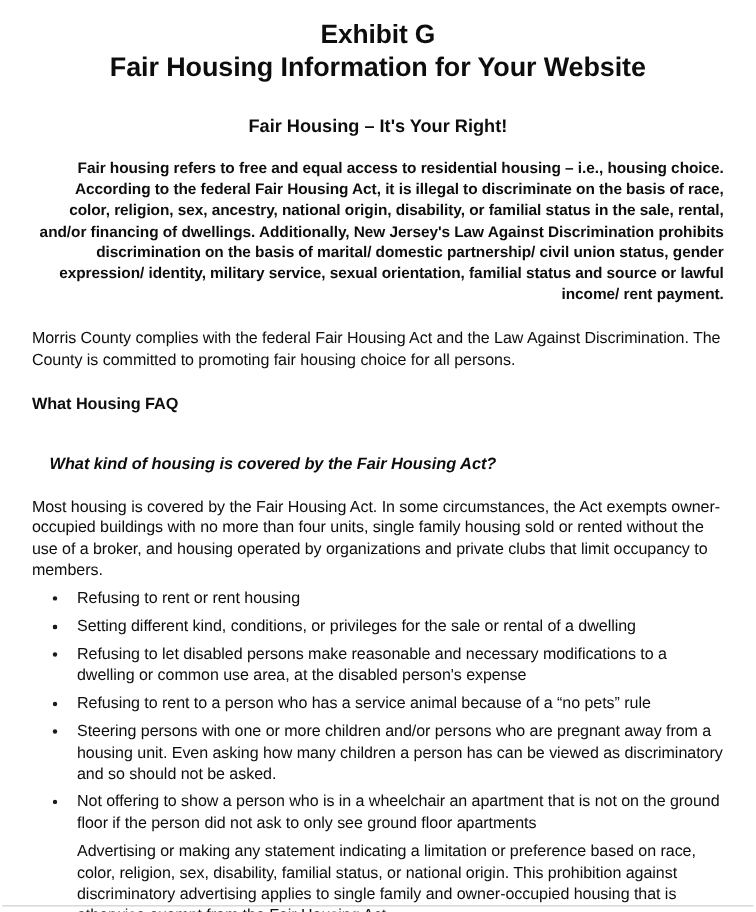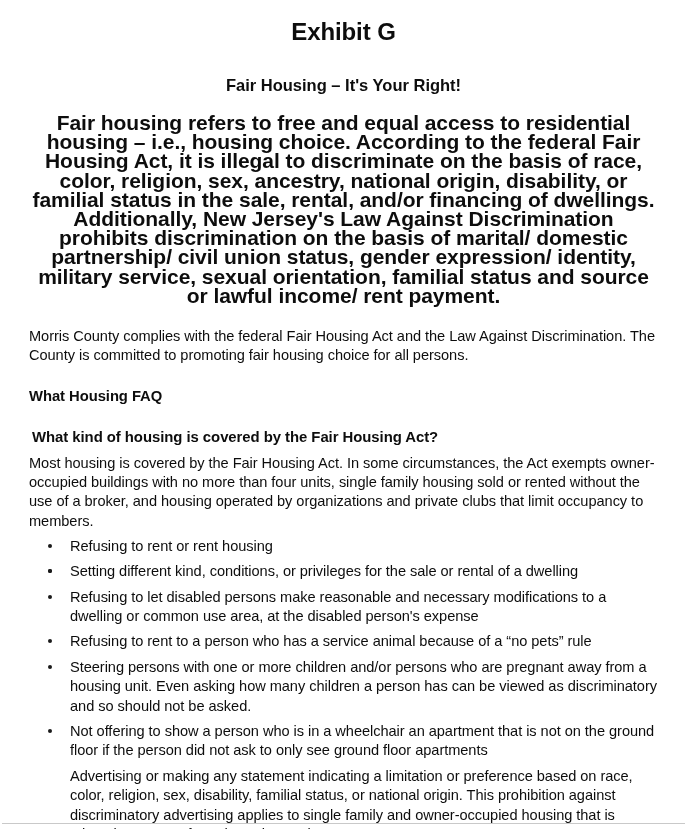--- a/index.html
+++ b/index.html
@@ -51,25 +51,25 @@
     font-weight: bold;
     font-size: 16.5px;
     line-height: 20px;
     margin: 0;
     padding-top: 28px;
   }
 
   
   .intro-para {
     font-weight: bold;
-    font-size: 21px;
+    font-size: 14px;
     line-height: 19.2px;
     margin: 0;
     padding-top: 18px;
-    text-align: center;
+    text-align: right;
     letter-spacing: -0.05px;
   }
   .plain-para {
     font-size: 14.6px;
     line-height: 19.3px;
     margin: 0;
     padding-top: 22px;
     letter-spacing: -0.05px;
   }
   .section-heading {
@@ -77,23 +77,24 @@
     font-size: 14.8px;
     line-height: 18px;
     margin: 0;
     padding-top: 21px;
     letter-spacing: -0.05px;
   }
   .q-heading {
     font-weight: bold;
     font-size: 14.9px;
     line-height: 18px;
-    margin: 3px;
+    margin: 16px;
     padding-top: 20px;
     letter-spacing: -0.05px;
+    font-style: italic;
   }
   .answer-para {
     font-size: 14.6px;
     line-height: 19.3px;
     margin: 0;
     padding-top: 5px;
     letter-spacing: -0.05px;
   }
 
   
@@ -130,20 +131,21 @@
   }
 </style>
 </head>
 <body>
 
 <div class="page">
   <div class="content">
 
     <div class="title-block">
       <div class="doc-title-1">Exhibit G</div>
+      <div class="doc-title-2">Fair Housing Information for Your Website</div>
     </div>
 
     <div class="subtitle">Fair Housing – It's Your Right!</div>
 
     <p class="intro-para">Fair housing refers to free and equal access to residential housing – i.e., housing choice. According to the federal Fair Housing Act, it is illegal to discriminate on the basis of race, color, religion, sex, ancestry, national origin, disability, or familial status in the sale, rental, and/or financing of dwellings. Additionally, New Jersey's Law Against Discrimination prohibits discrimination on the basis of marital/ domestic partnership/ civil union status, gender expression/ identity, military service, sexual orientation, familial status and source or lawful income/ rent payment.</p>
 
     <p class="plain-para">Morris County complies with the federal Fair Housing Act and the Law Against Discrimination. The County is committed to promoting fair housing choice for all persons.</p>
 
     <div class="section-heading">What Housing FAQ</div>
 

